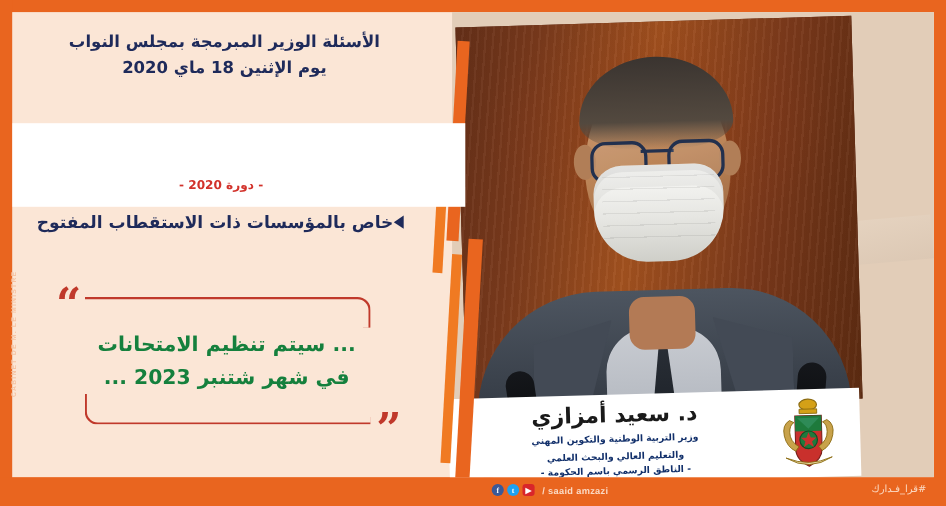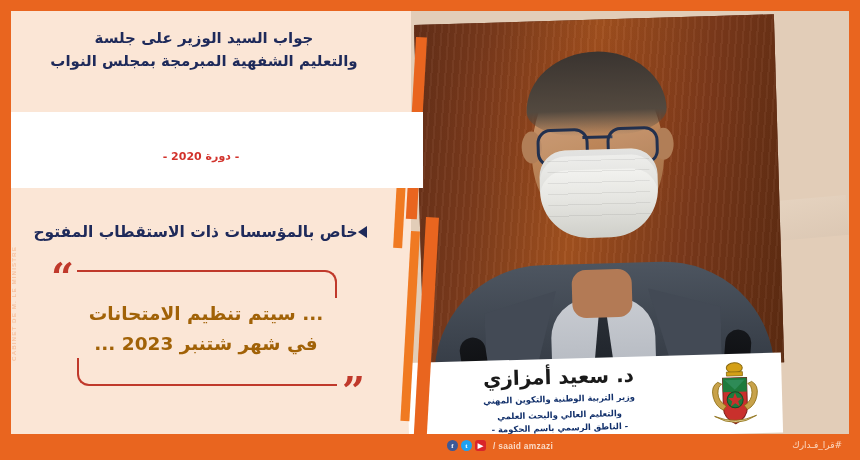--- a/index.html
+++ b/index.html
@@ -70,31 +70,31 @@
     left:14px;right:34px;top:110px;
     text-align:center;
     color:#D2322B;
     font-size:20.5px;
     font-weight:700;
     direction:rtl;
     white-space:nowrap;
   }
   .session-line{
     position:absolute;
-    left:14px;right:34px;top:139px;
+    left:14px;right:34px;top:151px;
     text-align:center;
     color:#D2322B;
     font-size:11px;
     font-weight:700;
     direction:rtl;
   }
 
   .open-access-line{
     position:absolute;
-    left:14px;right:30px;top:212px;
+    left:14px;right:30px;top:182px;
     text-align:center;
     color:#1E2A5A;
     font-size:15.5px;
     font-weight:700;
     direction:rtl;
     white-space:nowrap;
   }
   .tri{
     display:inline-block;
     width:0;height:0;
@@ -136,21 +136,21 @@
   .qmark.close{right:2px;bottom:-18px;}
 
   .quote-text{
     position:absolute;
     left:10px;right:14px;top:36px;
     text-align:center;
     direction:rtl;
     font-size:18.5px;
     font-weight:700;
     line-height:1.62;
-    color:#a16207;
+    color:#15803d;
   }
   .quote-text div{white-space:nowrap;}
 
   
   .bar{
     position:absolute;
     background:#F07A22;
     transform-origin:top left;
   }
   .bar-a{ left:405px;top:26px;  width:11px;height:182px; transform:rotate(3.2deg); background:#E9651F;}
@@ -412,22 +412,22 @@
 
     <div class="bar bar-a"></div>
     <div class="bar bar-b"></div>
     <div class="bar bar-c"></div>
     <div class="bar bar-d"></div>
 
     <div class="left-col">
       <div class="white-band"></div>
 
       <div class="title-block">
-        <div>جواب السيد الوزير على جلسة</div>
-        <div>والتعليم الشفهية المبرمجة بمجلس النواب</div>
+        <div>الأسئلة الوزير المبرمجة بمجلس النواب</div>
+        <div>يوم الإثنين 18 ماي 2020</div>
       </div>
 
       <div class="session-line">- دورة 2020 -</div>
 
       <div class="open-access-line">
         <span class="tri"></span><span>خاص بالمؤسسات ذات الاستقطاب المفتوح</span>
       </div>
 
       <div class="quote-wrap">
         <div class="rail-top"></div>

